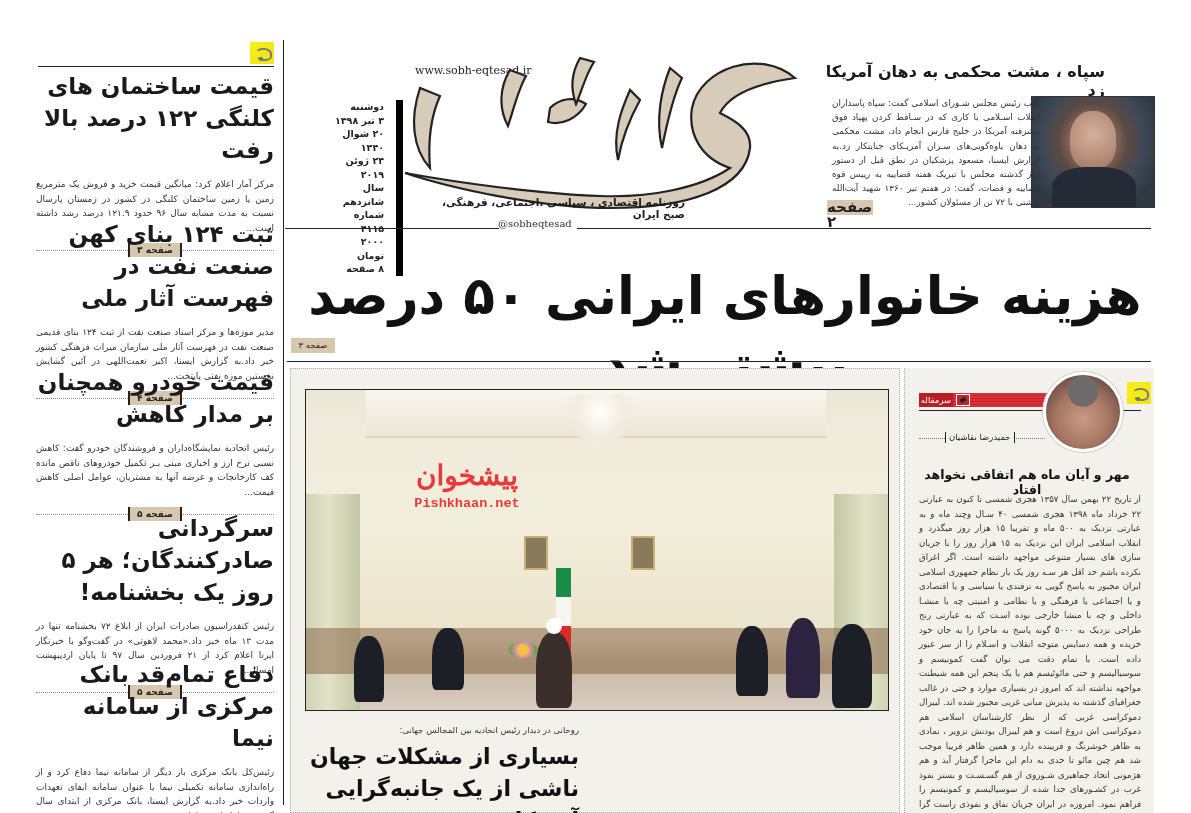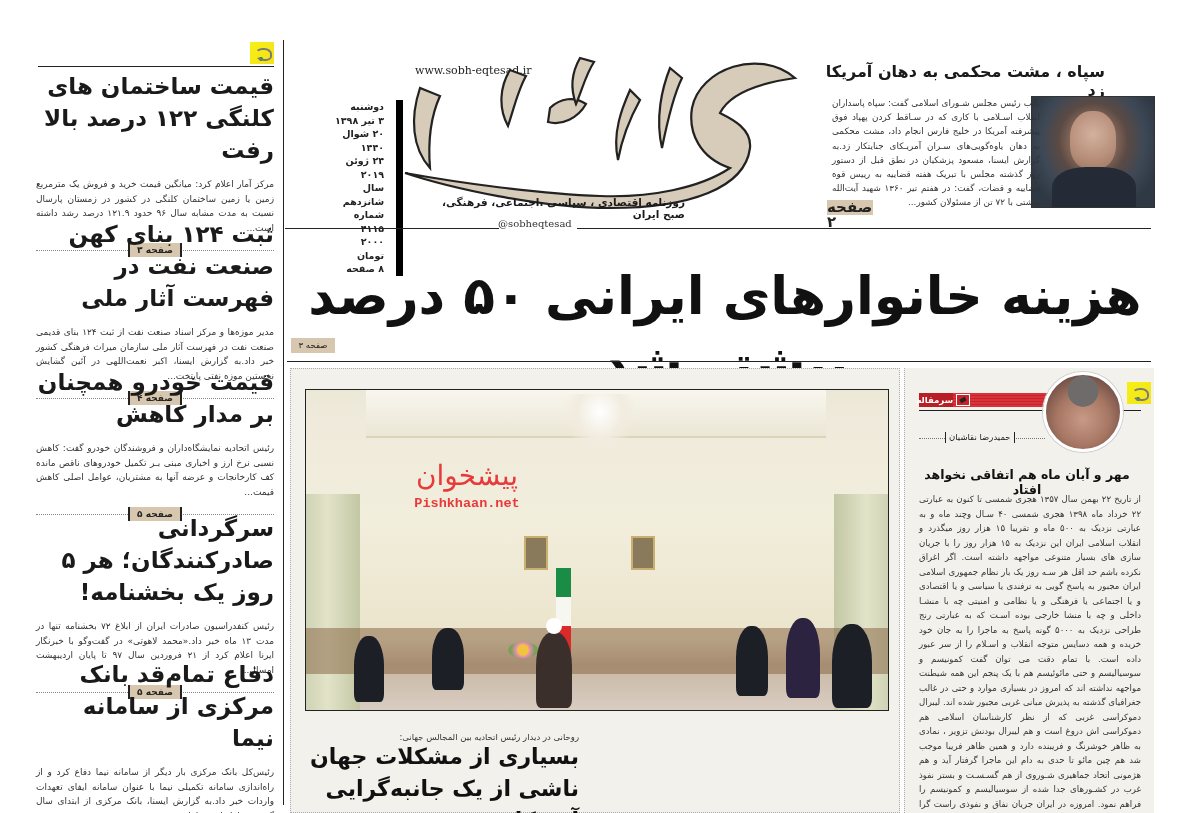--- a/index.html
+++ b/index.html
@@ -59,32 +59,32 @@
   .person { position: absolute; background: #1d1f26; border-radius: 45% 45% 12% 12%; }
   .person.host { left: 230px; top: 242px; width: 36px; height: 76px; background: #3a2f2a; }
   .person.host::before { content: ""; position: absolute; left: 10px; top: -14px; width: 16px; height: 16px; background: #fff; border-radius: 50%; }
   .person.guest1 { left: 48px; top: 246px; width: 30px; height: 66px; }
   .person.guest2 { left: 126px; top: 238px; width: 32px; height: 62px; }
   .person.d1 { left: 430px; top: 236px; width: 32px; height: 70px; }
   .person.d2 { left: 480px; top: 228px; width: 34px; height: 80px; background: #2b2340; }
   .person.d3 { left: 526px; top: 234px; width: 40px; height: 84px; }
   .flowers { position: absolute; left: 202px; top: 252px; width: 30px; height: 16px; background: radial-gradient(circle, #f2c43e 0 30%, #e98fb0 40%, #7aa05a 70%); border-radius: 50%; }
   .watermark { position: absolute; left: 96px; top: 70px; width: 130px; text-align: center; color: #e83a3a; }
-  .watermark .fa { font-family: "DejaVu Serif", serif; font-size: 28px; line-height: 32px; direction: rtl; font-weight: normal; }
+  .watermark .fa { font-family: "DejaVu Serif", serif; font-size: 28px; line-height: 32px; direction: rtl; font-weight: bold; }
   .watermark .en { font-family: Liberation Mono, monospace; font-size: 13.5px; font-weight: bold; margin-top: 4px; }
 
   #photo-caption { position: absolute; left: 14px; top: 342px; width: 278px; height: 98px; background: #f3f1ec; }
-  #photo-caption .kicker { position: absolute; right: 4px; top: 14px; font-size: 8.5px; direction: rtl; color: #333; margin-top: 7px; }
+  #photo-caption .kicker { position: absolute; right: 4px; top: 14px; font-size: 8.5px; direction: rtl; color: #333; }
   #photo-caption .title { position: absolute; right: 4px; top: 30px; width: 274px; font-size: 22px; line-height: 32px; font-weight: bold; direction: rtl; text-align: right; color: #111; letter-spacing: -0.6px; }
 
   
   #editorial { position: absolute; left: 904px; top: 368px; width: 250px; height: 445px; background: #f3f1ec; border-left: 1px dotted #aaa; }
   .ed-logo { position: absolute; left: 222px; top: 14px; }
   .ed-banner { position: absolute; left: 14px; top: 25px; width: 134px; height: 14px; background: repeating-linear-gradient(180deg, #d8323a 0 2px, #c8232b 2px 3px); }
-  .ed-banner .label { position: absolute; left: 0; top: 0; width: 34px; height: 14px; background: #b71e25; color: #fff; font-size: 8.5px; line-height: 14px; text-align: center; direction: rtl; font-weight: bold; }
+  .ed-banner .label { position: absolute; left: 0; top: 0; width: 34px; height: 14px; background: #b71e25; color: #fff; font-size: 8.5px; line-height: 14px; text-align: center; direction: rtl; }
   .ed-banner .icon { position: absolute; left: 37px; top: 1px; width: 14px; height: 12px; border: 1px solid #fff; background: #c8232b; }
   .ed-banner .icon::after { content: ""; position: absolute; left: 3px; top: 3px; width: 6px; height: 4px; background: #222; transform: rotate(-30deg); }
   .ed-rule-top { position: absolute; left: 14px; top: 42px; width: 222px; height: 1px; background: #222; }
   .ed-avatar { position: absolute; left: 138px; top: 4px; width: 80px; height: 80px; border-radius: 50%; border: 3px solid #fff;
     background: radial-gradient(circle at 50% 22%, #6e6b6a 0 22%, transparent 23%), radial-gradient(circle at 50% 60%, #c89a86 0%, #a77764 45%, #6d4c43 80%); box-shadow: 0 0 0 1px #ccc; }
   .ed-author-line { position: absolute; left: 14px; top: 70px; width: 126px; height: 1px; border-top: 1px dotted #777; }
   .ed-author { position: absolute; left: 40px; top: 64px; font-size: 8.5px; direction: rtl; color: #222; background: #f3f1ec; padding: 0 3px; border-left: 1px solid #222; border-right: 1px solid #222; line-height: 11px; }
   .ed-title { position: absolute; right: 14px; top: 99px; width: 226px; font-size: 12.5px; font-weight: bold; direction: rtl; text-align: center; color: #111; }
   .ed-body { position: absolute; left: 14px; top: 124px; width: 222px; font-size: 8.6px; line-height: 14.5px; direction: rtl; text-align: justify; color: #333; }
 </style>

